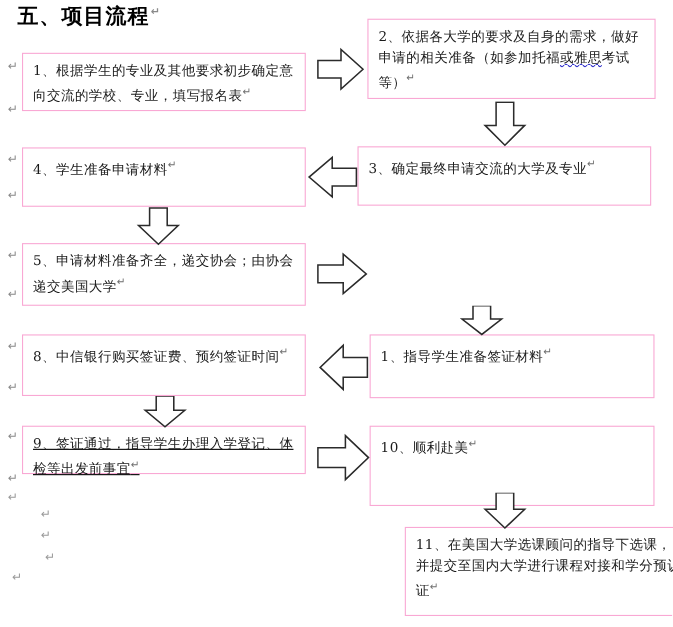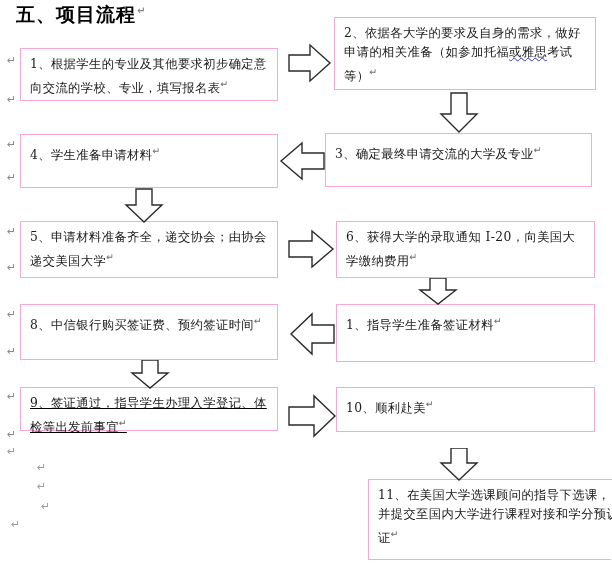--- a/index.html
+++ b/index.html
@@ -101,37 +101,34 @@
   </div>
 
   <div class="node" style="left:325px; top:133px; width:267px; height:54px;">
     <span class="txt"><span>3、确定最终申请交流的大学及专业</span><span class="pc">↵</span></span>
   </div>
 
   <div class="node" style="left:20px; top:221px; width:258px; height:57px;">
     <span class="txt"><span>5、申请材料准备齐全，递交协会；由协会递交美国大学</span><span class="pc">↵</span></span>
   </div>
 
-  <div class="node" style="left:336px; top:221px; width:259px; height:57px;">
-    <span class="txt"><span>6、获得大学的录取通知 I-20，向美国大学缴纳费用</span><span class="pc">↵</span></span>
-  </div>
 
   <div class="node" style="left:20px; top:304px; width:258px; height:56px;">
     <span class="txt"><span>8、中信银行购买签证费、预约签证时间</span><span class="pc">↵</span></span>
   </div>
 
   <div class="node" style="left:336px; top:304px; width:259px; height:58px;">
     <span class="txt"><span>1、指导学生准备签证材料</span><span class="pc">↵</span></span>
   </div>
 
   <div class="node" style="left:20px; top:387px; width:258px; height:44px;text-decoration:underline;">
     <span class="txt"><span>9、签证通过，指导学生办理入学登记、体检等出发前事宜</span><span class="pc">↵</span></span>
   </div>
 
-  <div class="node" style="left:336px; top:387px; width:259px; height:45px;">
+  <div class="node" style="left:336px; top:387px; width:259px; height:73px;">
     <span class="txt"><span>10、顺利赴美</span><span class="pc">↵</span></span>
   </div>
 
   <div class="node" style="left:336px; top:479px; width:261px; height:81px;margin-left:32px;">
     <span class="txt"><span>11、在美国大学选课顾问的指导下选课，并提交至国内大学进行课程对接和学分预认证</span><span class="pc">↵</span></span>
   </div>
 
   <div class="arrow" style="left:288px; top:41px;">
     <svg width="44" height="44" viewBox="0 0 44 44">
       <polygon points="1,14 22,14 22,4 42,22 22,40 22,30 1,30" fill="#ffffff" stroke="#2b2b2b" stroke-width="1.4" stroke-linejoin="miter"></polygon>

